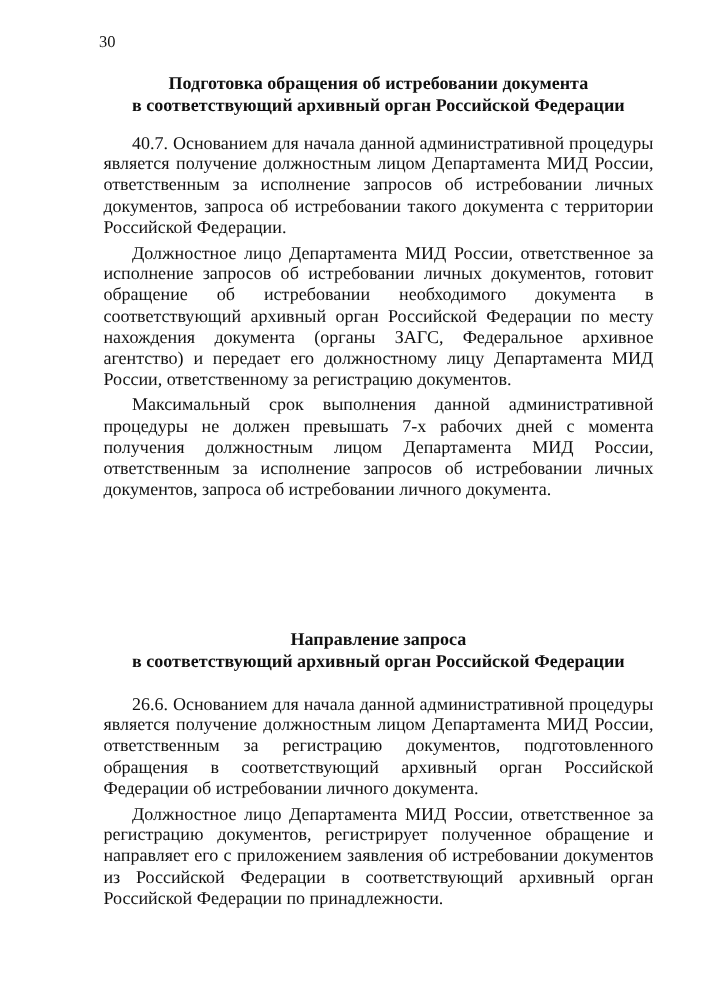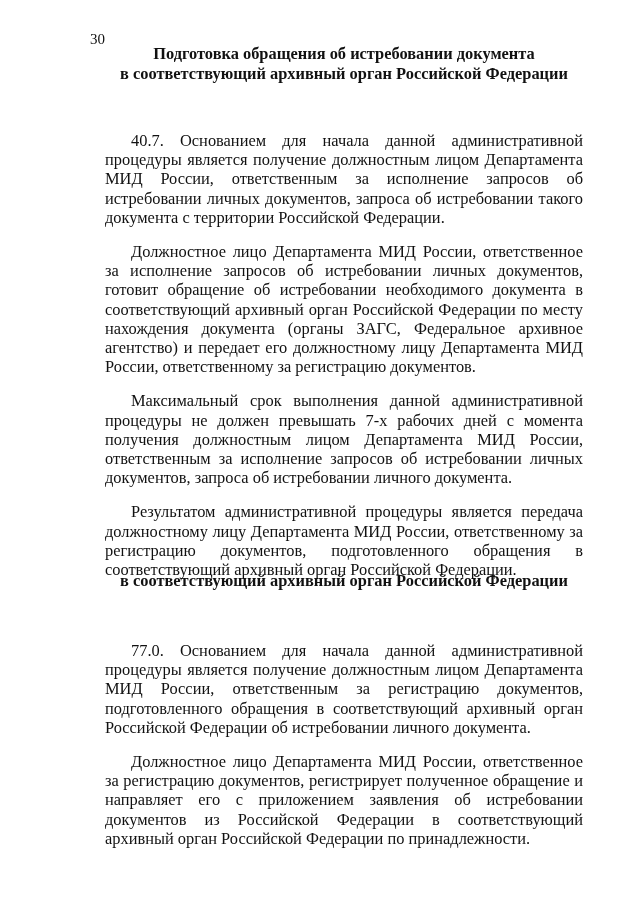--- a/index.html
+++ b/index.html
@@ -4,45 +4,45 @@
 <style>
   html, body { margin: 0; padding: 0; background: #ffffff; }
   body { width: 640px; height: 905px; overflow: hidden; position: relative; }
   .page {
     position: absolute; left: 90px; top: 0; width: 508px;
     font-family: "Liberation Serif", serif; color: #111;
     font-size: 16.4px; line-height: 19.2px;
   }
   .page-num { position: absolute; top: 30px; left: 0; width: 100%; text-align: left; font-size: 15px; }
   .heading { text-align: center; font-weight: bold; font-size: 16.4px; line-height: 19.5px; }
-  .h1 { position: absolute; top: 44px; left: -10px; width: 528px; }
+  .h1 { position: absolute; top: 66px; left: -10px; width: 528px; }
   .h2 { position: absolute; top: 571px; left: -10px; width: 528px; }
   .sec1 { position: absolute; top: 116px; left: 0; width: 508px; }
   .sec2 { position: absolute; top: 626px; left: 0; width: 508px; }
-  p { margin: 15px; text-align: justify; text-indent: 26px; }
+  p { margin: 4px; text-align: justify; text-indent: 26px; }
 </style>
 </head>
 <body>
 
 <div class="page">
   <div class="page-num">30</div>
 
   <div class="heading h1">
     <div>Подготовка обращения об истребовании документа</div>
     <div>в соответствующий архивный орган Российской Федерации</div>
   </div>
 
   <div class="sec1">
     <p>40.7. Основанием для начала данной административной процедуры является получение должностным лицом Департамента МИД России, ответственным за исполнение запросов об истребовании личных документов, запроса об истребовании такого документа с территории Российской Федерации.</p>
     <p>Должностное лицо Департамента МИД России, ответственное за исполнение запросов об истребовании личных документов, готовит обращение об истребовании необходимого документа в соответствующий архивный орган Российской Федерации по месту нахождения документа (органы ЗАГС, Федеральное архивное агентство) и передает его должностному лицу Департамента МИД России, ответственному за регистрацию документов.</p>
     <p>Максимальный срок выполнения данной административной процедуры не должен превышать 7-х рабочих дней с момента получения должностным лицом Департамента МИД России, ответственным за исполнение запросов об истребовании личных документов, запроса об истребовании личного документа.</p>
-    <p>Результатом административной процедуры является передача должностному лицу Департамента МИД России, ответственному за регистрацию документов, подготовленного обращения в соответствующий архивный орган Российской Федерации.</p>
   </div>
 
   <div class="heading h2">
+    <div>Направление запроса</div>
     <div>в соответствующий архивный орган Российской Федерации</div>
   </div>
 
   <div class="sec2">
-    <p>77.0. Основанием для начала данной административной процедуры является получение должностным лицом Департамента МИД России, ответственным за регистрацию документов, подготовленного обращения в соответствующий архивный орган Российской Федерации об истребовании личного документа.</p>
+    <p>26.6. Основанием для начала данной административной процедуры является получение должностным лицом Департамента МИД России, ответственным за регистрацию документов, подготовленного обращения в соответствующий архивный орган Российской Федерации об истребовании личного документа.</p>
     <p>Должностное лицо Департамента МИД России, ответственное за регистрацию документов, регистрирует полученное обращение и направляет его с приложением заявления об истребовании документов из Российской Федерации в соответствующий архивный орган Российской Федерации по принадлежности.</p>
   </div>
 </div>
 
 </body></html>

